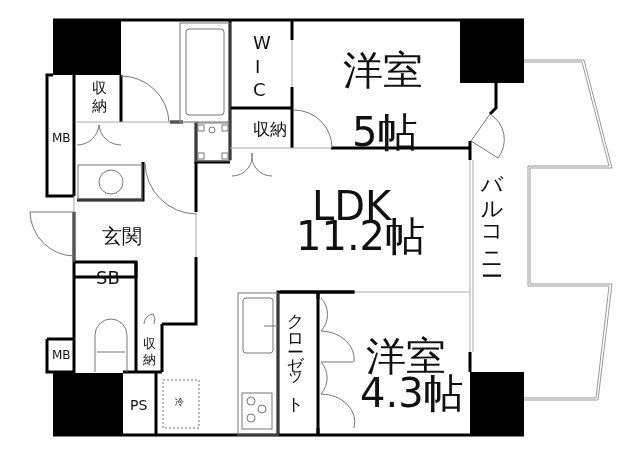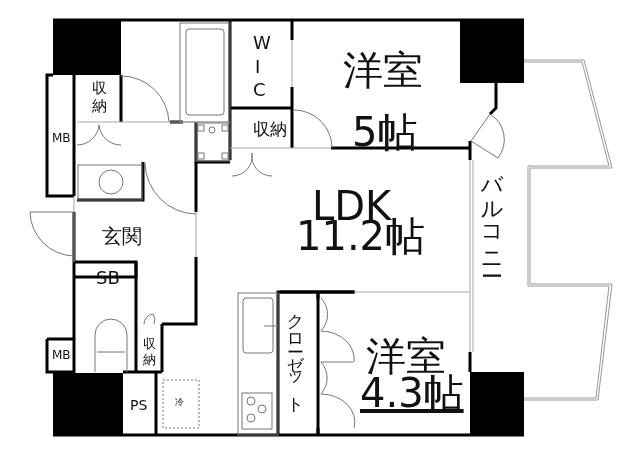--- a/index.html
+++ b/index.html
@@ -134,21 +134,21 @@
   </g>
 </svg>
 
 <div class="lbl big" style="left:343px;top:50px;">洋室</div>
 <div class="lbl big" style="left:352px;top:88px;margin-top:24px;">5帖</div>
 
 <div class="lbl big" style="left:312px;top:186px;">LDK</div>
 <div class="lbl big" style="left:296px;top:216px;">11.2帖</div>
 
 <div class="lbl big" style="left:366px;top:336px;">洋室</div>
-<div class="lbl big" style="left:360px;top:373px;text-decoration:underline;">4.3帖</div>
+<div class="lbl big" style="left:360px;top:373px;">4.3帖</div>
 
 <div class="lbl" style="left:102px;top:226px;font-size:20px;text-align:center;">玄関</div>
 
 <div class="lbl mid" style="left:253px;top:34px;font-size:18px;">W</div>
 <div class="lbl mid" style="left:255px;top:58px;font-size:18px;">I</div>
 <div class="lbl mid" style="left:253px;top:81px;font-size:18px;">C</div>
 
 <div class="lbl mid" style="left:253px;top:121px;font-size:17px;">収納</div>
 
 <div class="lbl small" style="left:92px;top:81px;font-size:15px;">収</div>

